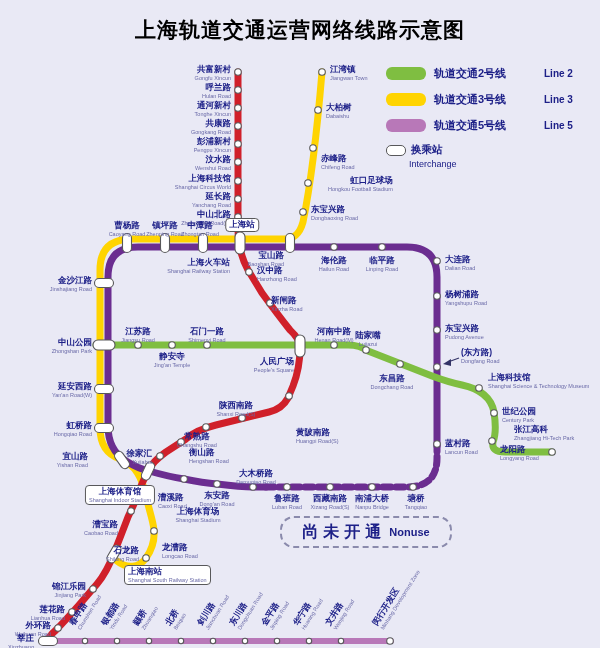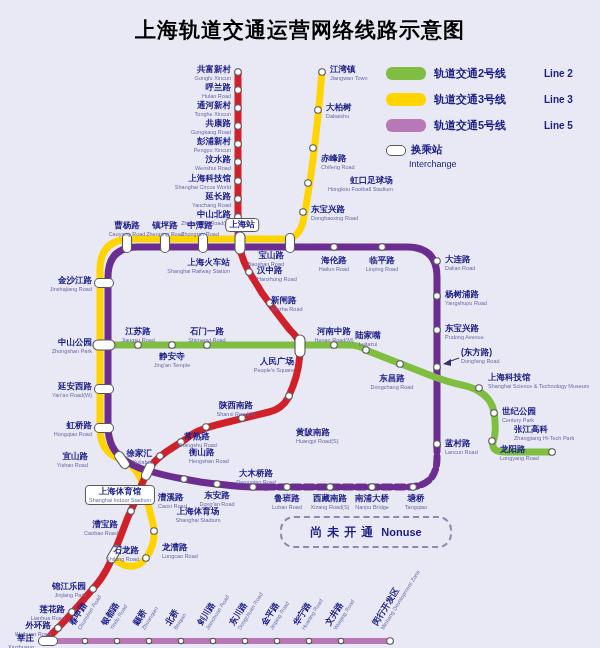--- a/index.html
+++ b/index.html
@@ -33,21 +33,21 @@
   .sl .py{display:block;font-size:5.5px;color:var(--py);}
   .a-middle{transform:translateX(-50%);text-align:center;}
   .a-end{transform:translateX(-100%);text-align:right;}
   .a-start{text-align:left;}
   .a-rot{transform:rotate(-58deg);transform-origin:0 100%;text-align:left;}
   .boxed{background:#fff;border:1px solid #58585a;border-radius:4px;padding:1px 3px;}
   
   .nonuse{position:absolute;left:280px;top:516px;width:168px;height:28px;
     border:2px dashed #8a8aac;border-radius:14px;
     display:flex;align-items:center;justify-content:center;}
-  .nz{font-size:12px;font-weight:bold;letter-spacing:5px;color:var(--label);}
+  .nz{font-size:16px;font-weight:bold;letter-spacing:5px;color:var(--label);}
   .ne{font-size:11px;font-weight:bold;color:var(--label);margin-left:3px;}
 </style>
 </head>
 <body>
 
 <div id="map" style="--bg: #e9e9f5; --label: #1d2088; --py: #6a6aa8;">
 
   <svg id="map-svg" width="600" height="648" viewBox="0 0 600 648">
     <g fill="none" stroke-linecap="round" stroke-linejoin="round">
       <path stroke-width="7" d="M322 72 C318 120 312 178 303 222 C300 233 295 239 284 239 L132 239 Q100 239 100 270 L100 428 Q100 452 120 459 C136 465 142 478 146 496 C149 510 153 520 154 530 C155 543 151 551 146 558 C139 568 127 569 117 561" stroke="#ffd401"></path>
@@ -335,20 +335,24 @@
         <span class="py">Xujiahui</span>
       </div>
       <div class="sl a-middle boxed" style="left: 120px; top: 485px;">
         <span class="zh">上海体育馆</span>
         <span class="py">Shanghai Indoor Stadium</span>
       </div>
       <div class="sl a-end" style="left: 118px; top: 520px;">
         <span class="zh">漕宝路</span>
         <span class="py">Caobao Road</span>
       </div>
+      <div class="sl a-start boxed" style="left: 124px; top: 565px;">
+        <span class="zh">上海南站</span>
+        <span class="py">Shanghai South Railway Station</span>
+      </div>
       <div class="sl a-end" style="left: 86px; top: 582px;">
         <span class="zh">锦江乐园</span>
         <span class="py">Jinjiang Park</span>
       </div>
       <div class="sl a-end" style="left: 65px; top: 605px;">
         <span class="zh">莲花路</span>
         <span class="py">Lianhua Road</span>
       </div>
       <div class="sl a-end" style="left: 51px; top: 621px;">
         <span class="zh">外环路</span>

